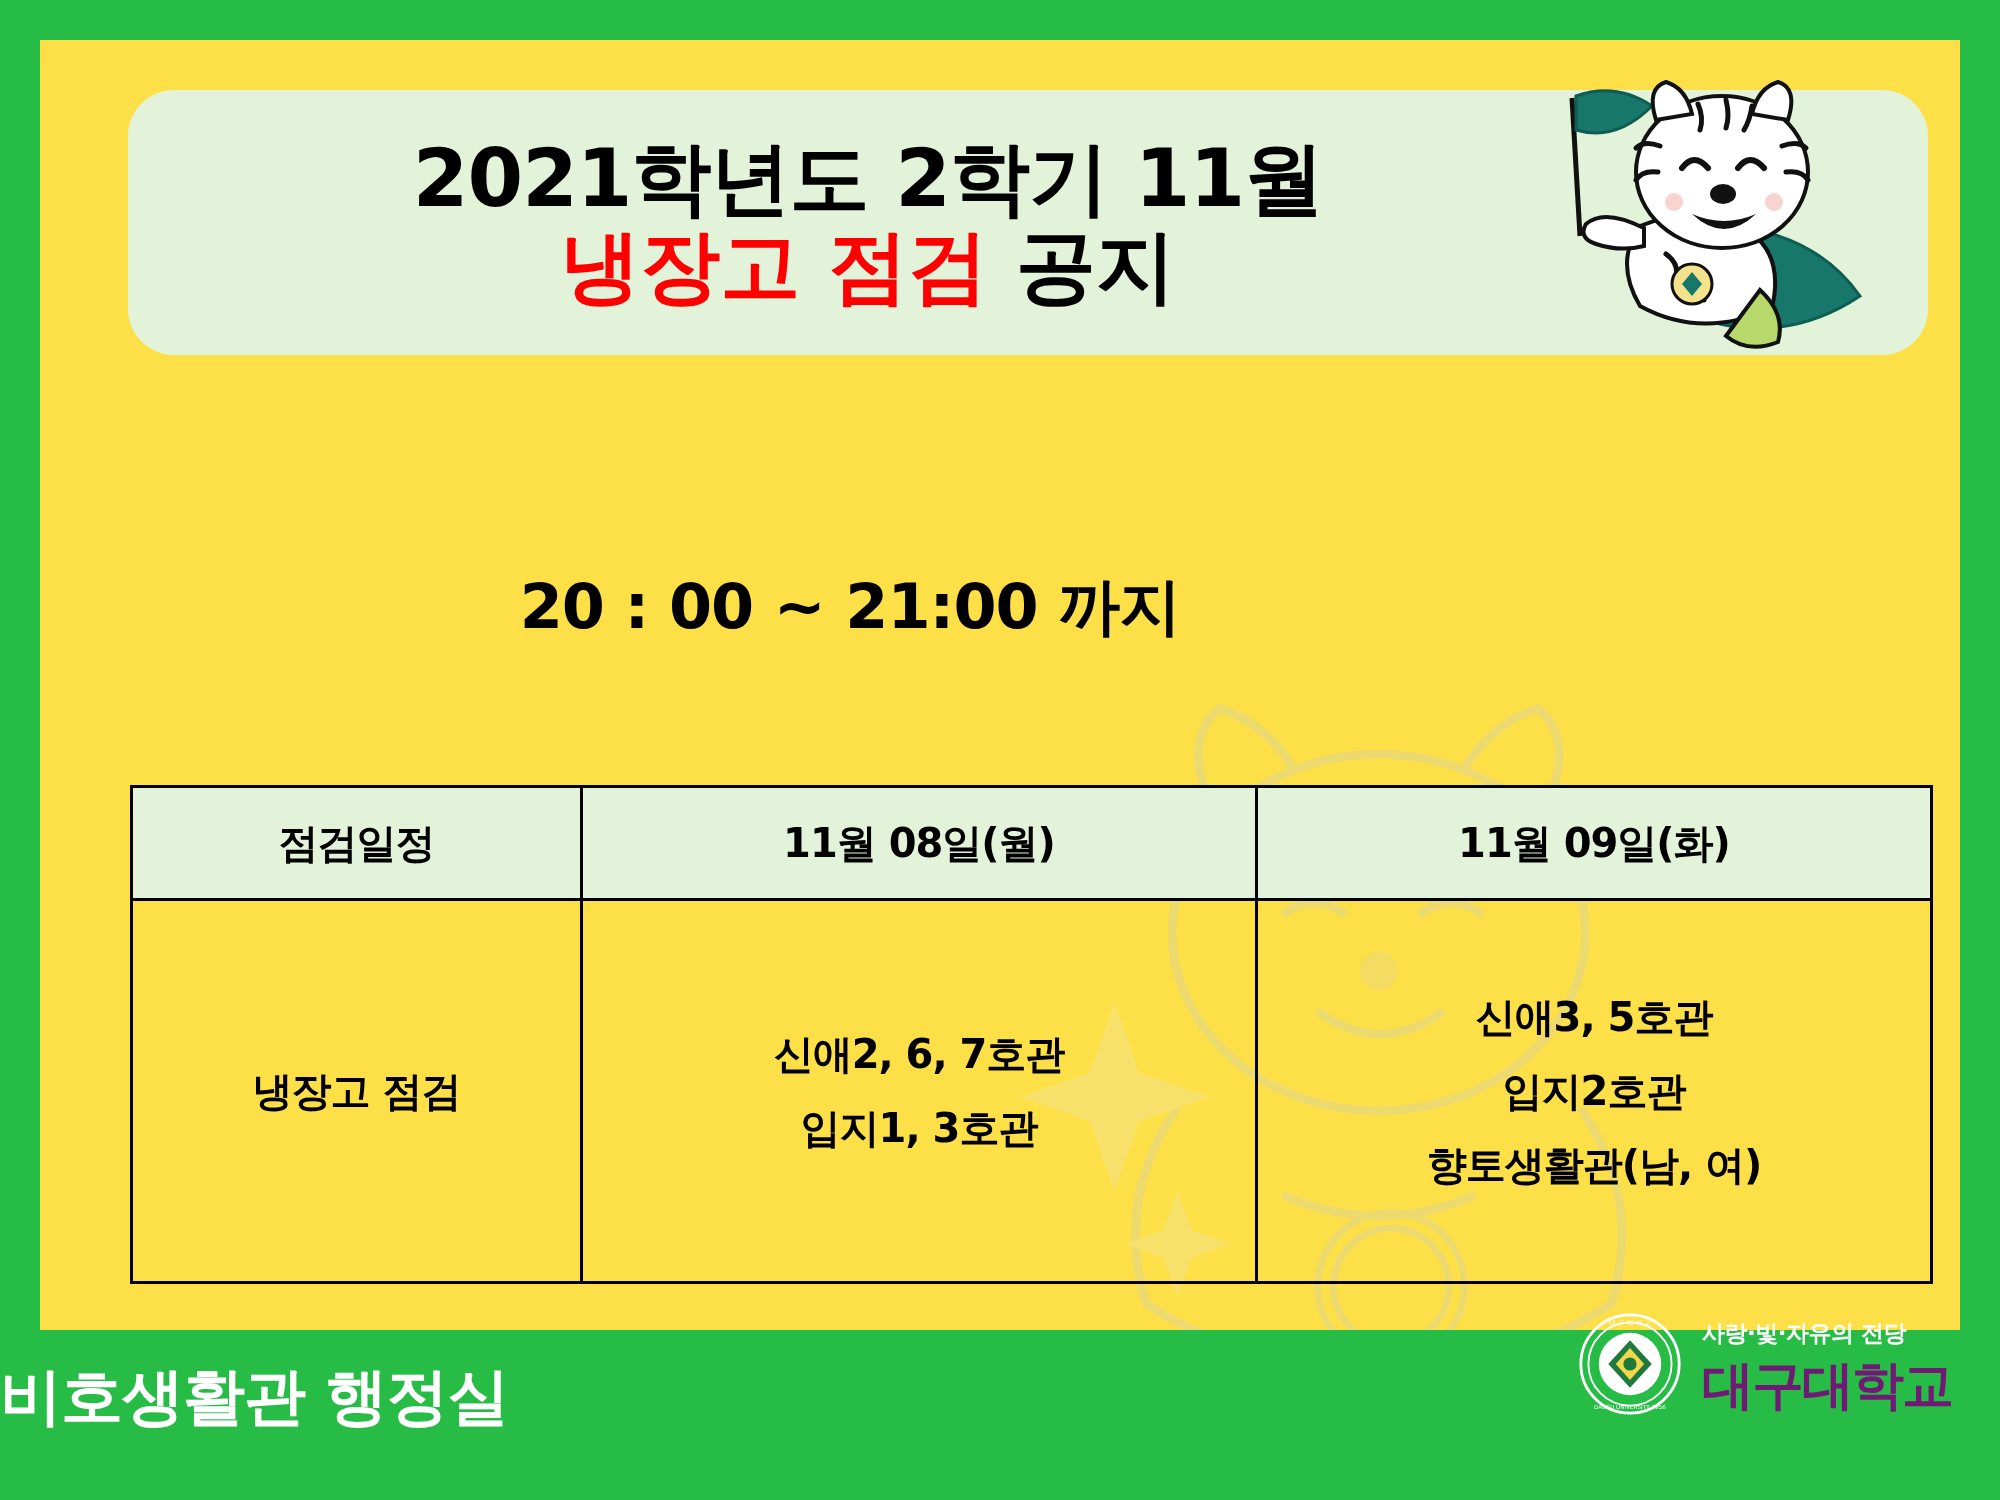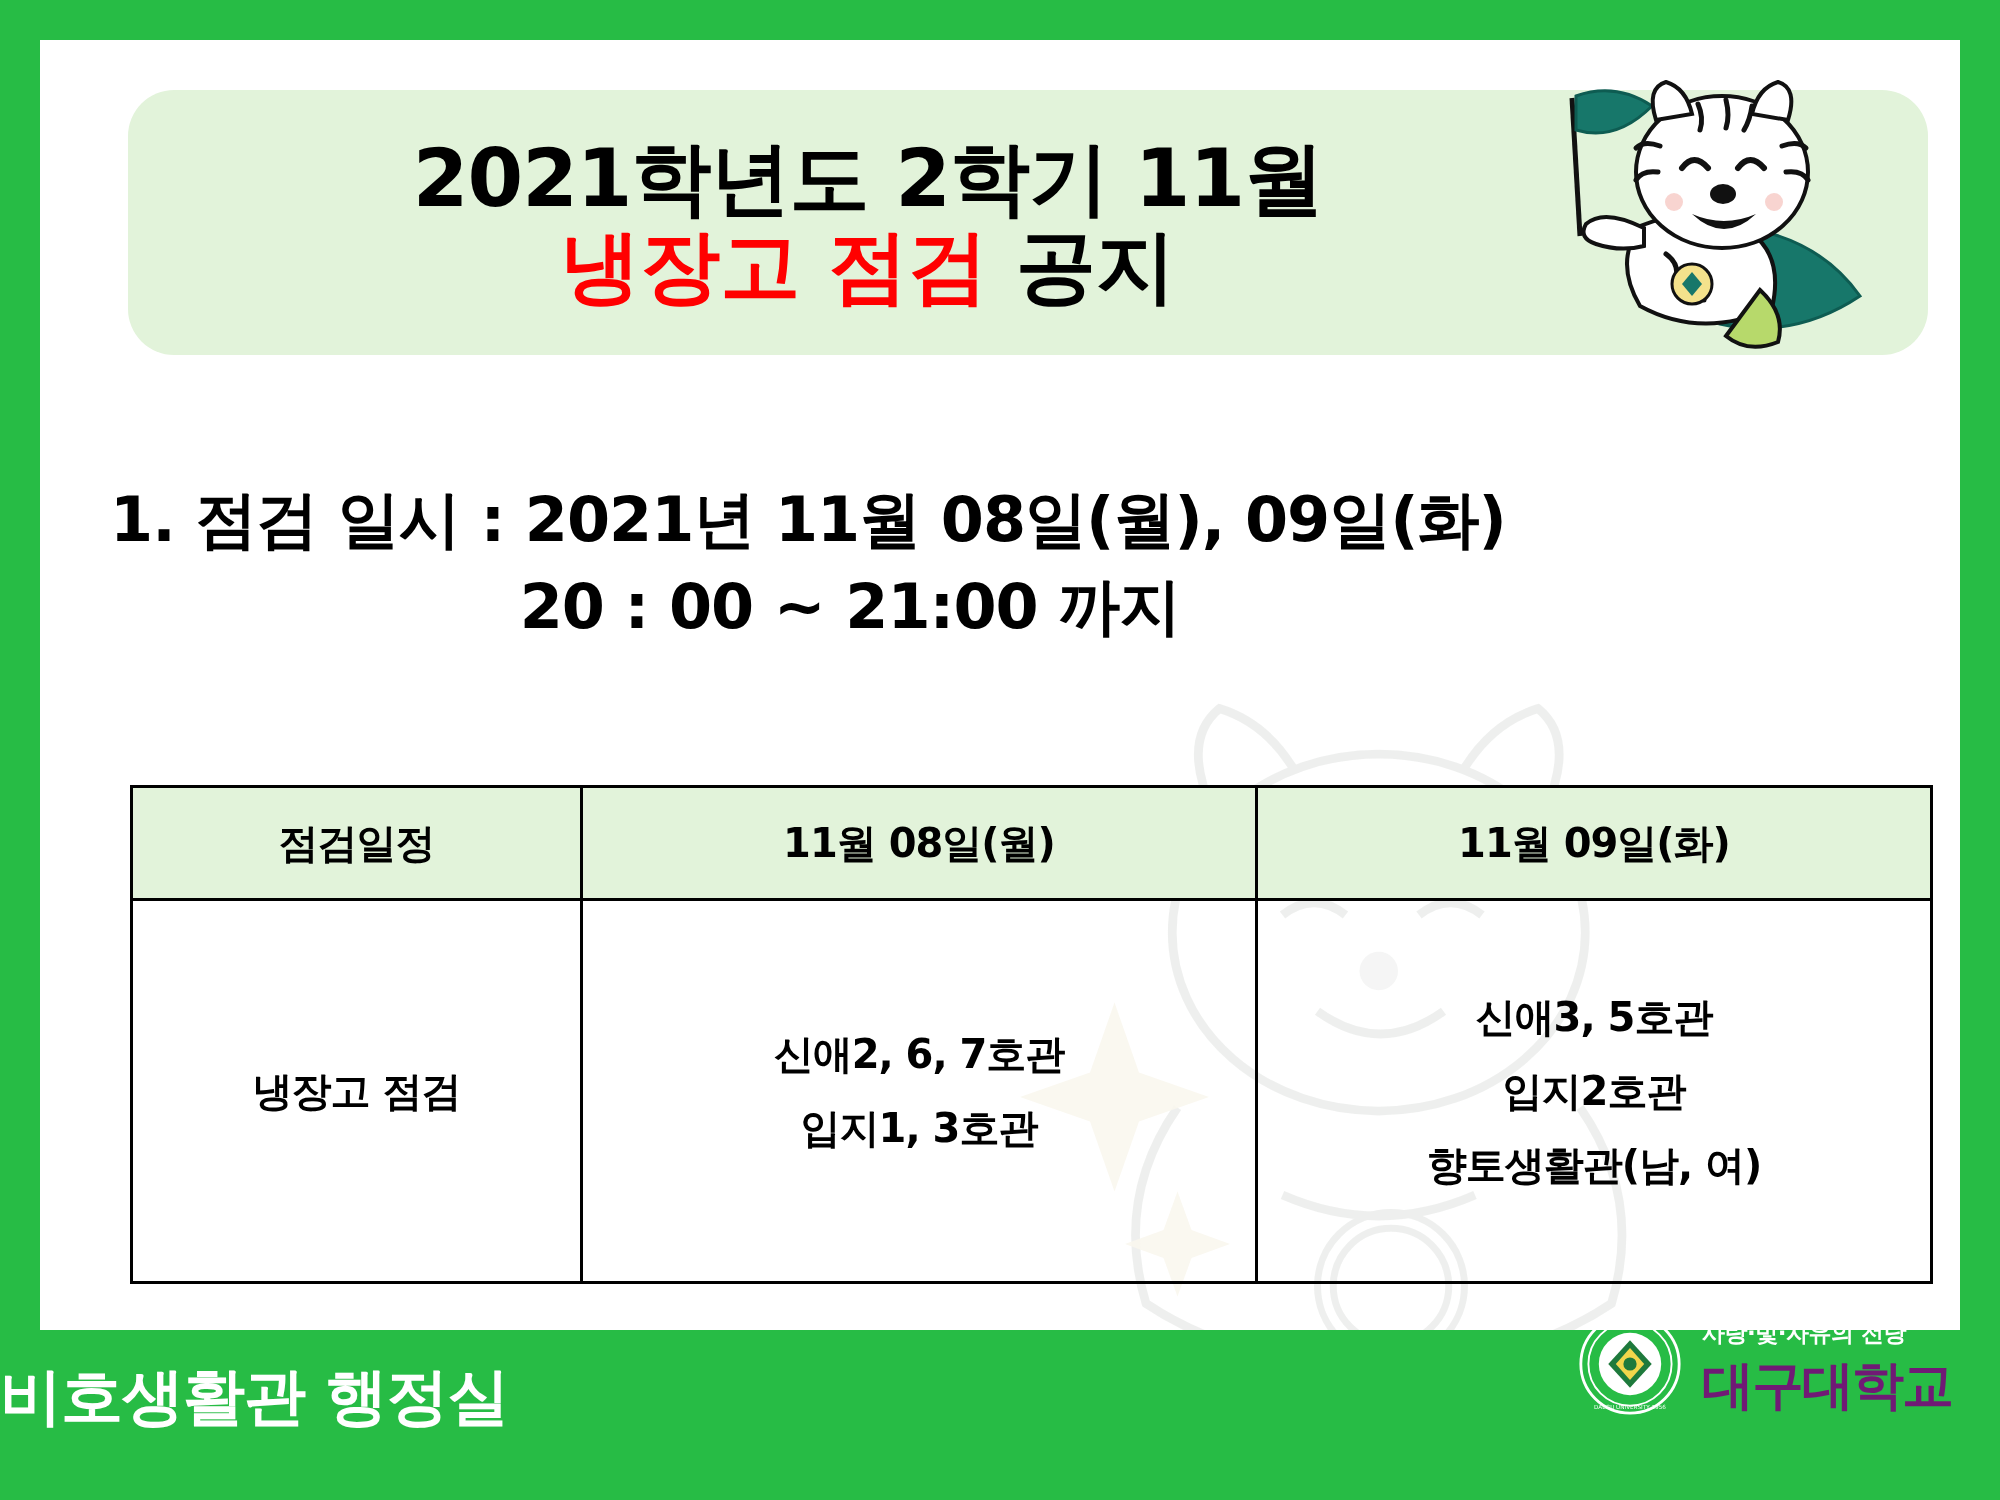--- a/index.html
+++ b/index.html
@@ -7,21 +7,21 @@
     width:2000px;height:1500px;
     background:#2FC24A;
     font-family:"DejaVu Sans","Liberation Sans",sans-serif;
     overflow:hidden;
   }
   .slide{position:relative;width:2000px;height:1500px;background:#27BC45;}
 
   
   .page{
     position:absolute;left:40px;top:40px;width:1920px;height:1290px;
-    background:#ffffff;overflow:hidden;
+    background:#fde047;overflow:hidden;
   }
 
   
   .watermark{
     position:absolute;right:240px;bottom:-40px;width:700px;height:700px;
     opacity:.30;pointer-events:none;
   }
 
   
   .title-banner{
@@ -190,21 +190,20 @@
         <path d="M236 178 q14 10 10 26"></path>
         <path d="M258 200 q16 8 16 24"></path>
       </g>
 
       <circle cx="262" cy="208" r="20" fill="#F4E28C" stroke="#111" stroke-width="3"></circle>
       <path d="M252 208 l10 -12 l10 12 l-10 12 z" fill="#17776A"></path>
 
       <path d="M330 214 q26 24 18 52 q-30 12 -52 -6 z" fill="#B7D96B" stroke="#111" stroke-width="4"></path>
     </svg>
 
-    <div class="item1">1.  점검 일시 : 2021년 11월 08일(월), 09일(화)</div>
     <div class="item1-time">20 : 00 ~ 21:00 까지</div>
 
     <table class="sched">
       <colgroup>
           <col class="c1">
           <col class="c2">
           <col class="c3">
         </colgroup>
       <thead>
         <tr>

